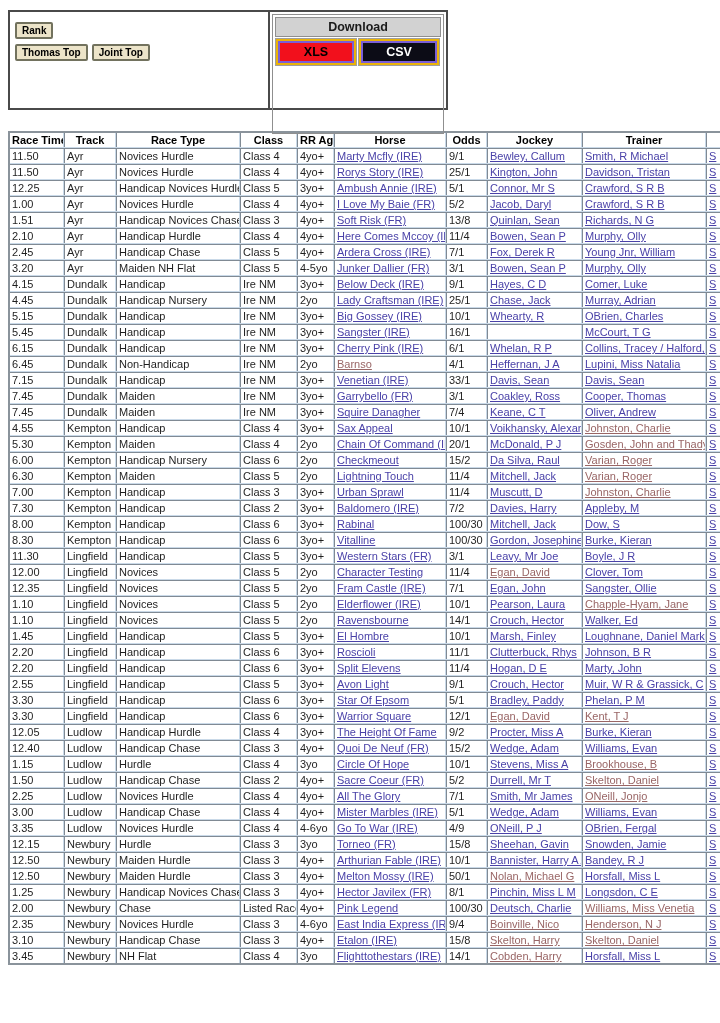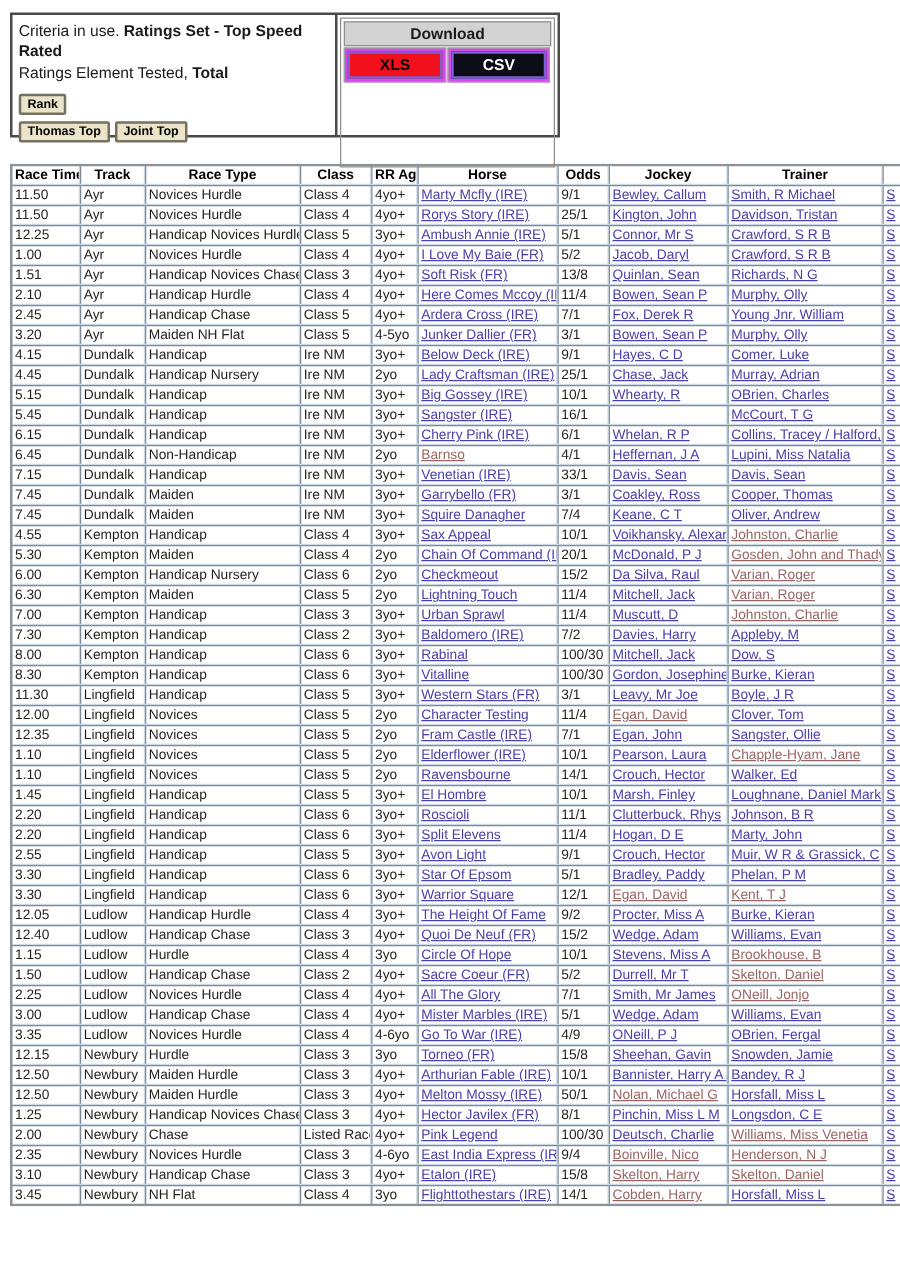--- a/index.html
+++ b/index.html
@@ -12,21 +12,21 @@
   .criteria-text{font-size:12.5px;line-height:1.3;margin-bottom:7px;}
   .btn-row{margin-top:3px;}
   .classic-btn{background:#ece4c9;border:2px solid #72725e;border-radius:2px;
         font-family:"Liberation Sans",sans-serif;font-weight:bold;font-size:10px;
         padding:1px 5px;color:#000;margin-right:4px;cursor:pointer;}
   .right-pane{width:176px;padding:2px;box-sizing:border-box;}
   .dl-box{border:1px solid #8f8f8f;height:120px;box-sizing:border-box;padding:1px;}
   .dl-head{border:1px solid #8f8f8f;background:#d2d2d2;text-align:center;font-weight:bold;
         font-size:12.5px;padding:2px 0;margin:1px;}
   .dl-btnrow{display:flex;margin:1px;}
-  .dl-btncell{flex:1;border:1px solid #9f9f9f;padding:2px;margin:0 1px 0 0;background:#d946ef;}
+  .dl-btncell{flex:1;border:1px solid #9f9f9f;padding:2px;margin:0 1px 0 0;background:#eab308;}
   .dl-btn{width:100%;font-family:"Liberation Sans",sans-serif;font-weight:bold;font-size:12.5px;
         padding:2px 0;border:2px solid #7b5fd6;cursor:pointer;}
   .xls{background:#f2101c;color:#000;}
   .csv{background:#0c0c16;color:#fff;}
   
   .table-wrap{width:712px;overflow:hidden;}
   table.races{border-collapse:collapse;table-layout:fixed;width:767px;border:2px solid #8a939b;background:#fff;}
   table.races th,table.races td{border:2px ridge #c9d9e8;font-size:11px;height:14px;line-height:14px;
         padding:0 2px;white-space:nowrap;overflow:hidden;background:#fff;vertical-align:middle;}
   table.races th{font-weight:bold;text-align:center;color:#000;}
@@ -35,24 +35,20 @@
   table.races a.n{color:#4a42a8;}
   table.races a.v{color:#996666;margin-top:48px;}
 </style>
 </head>
 <body>
 
 <div class="page">
 
   <div class="top-box">
     <div class="left-pane">
-      <div class="criteria-text">
-        <span>Criteria in use. </span><b>Ratings Set - Top Speed Rated</b><br>
-        <span>Ratings Element Tested, </span><b>Total</b>
-      </div>
       <div class="btn-row">
         <button class="classic-btn">Rank</button>
       </div>
       <div class="btn-row">
         <button class="classic-btn">Thomas Top</button><button class="classic-btn">Joint Top</button>
       </div>
     </div>
     <div class="right-pane">
       <div class="dl-box">
         <div class="dl-head">Download</div>

